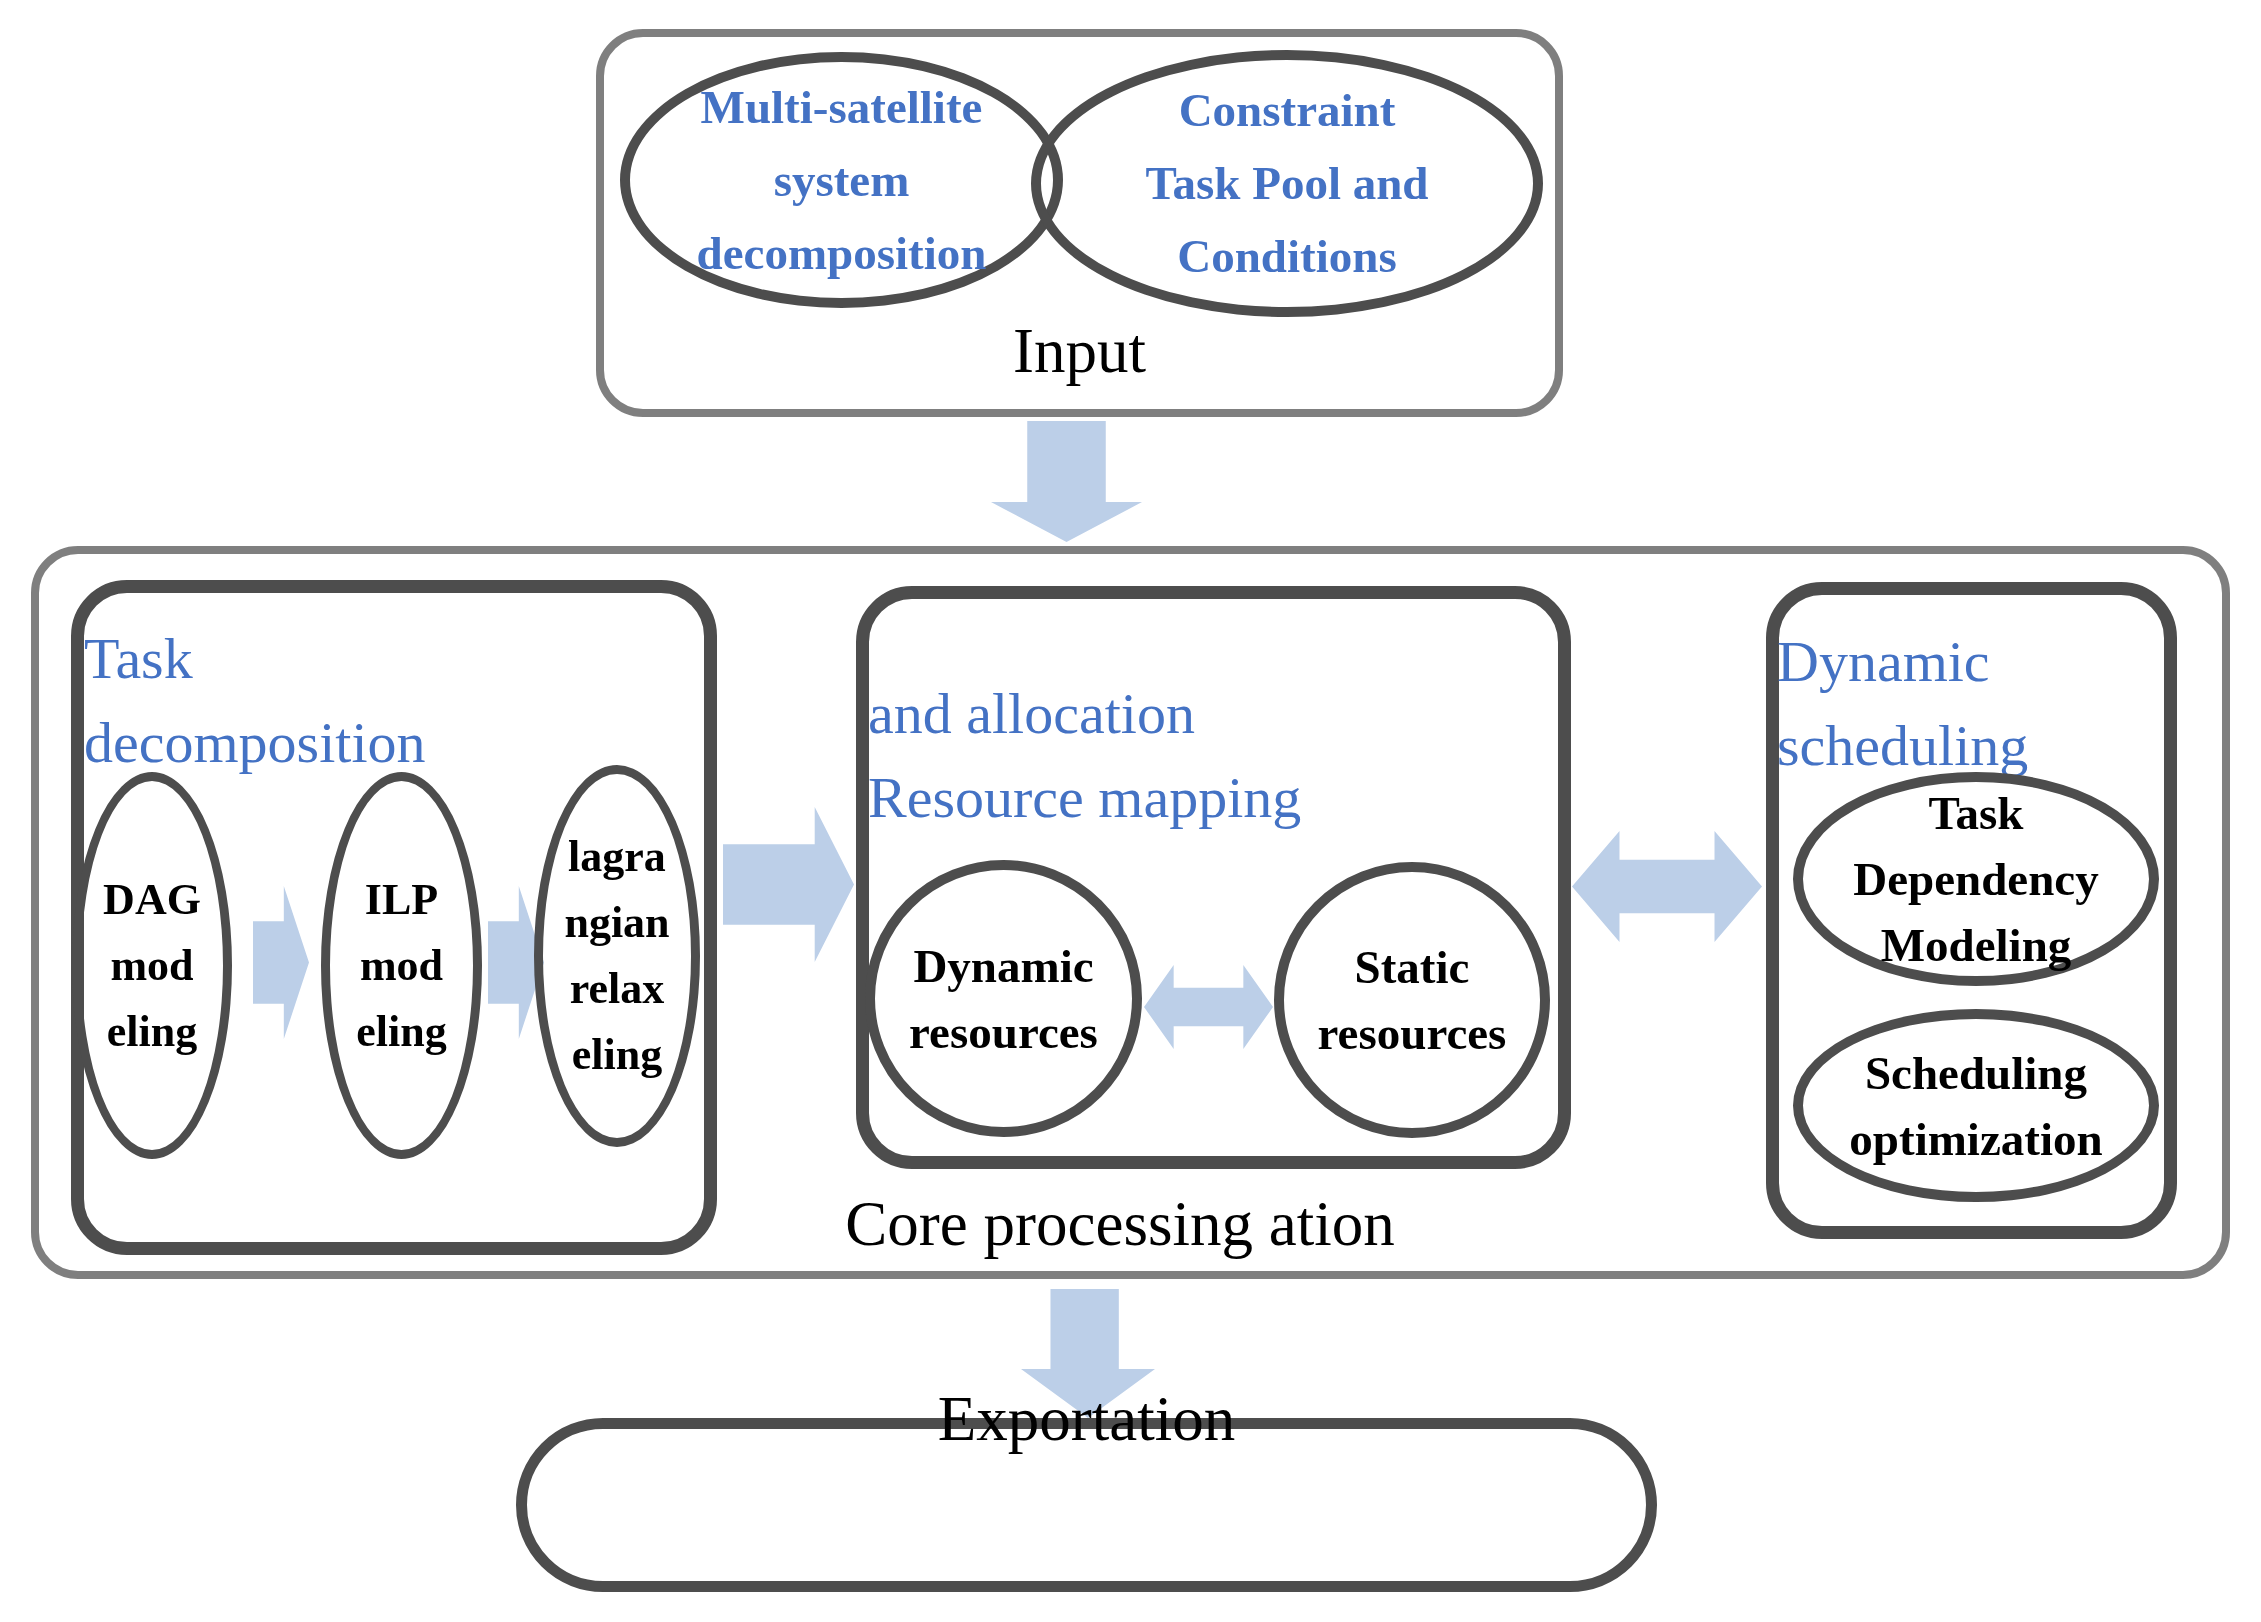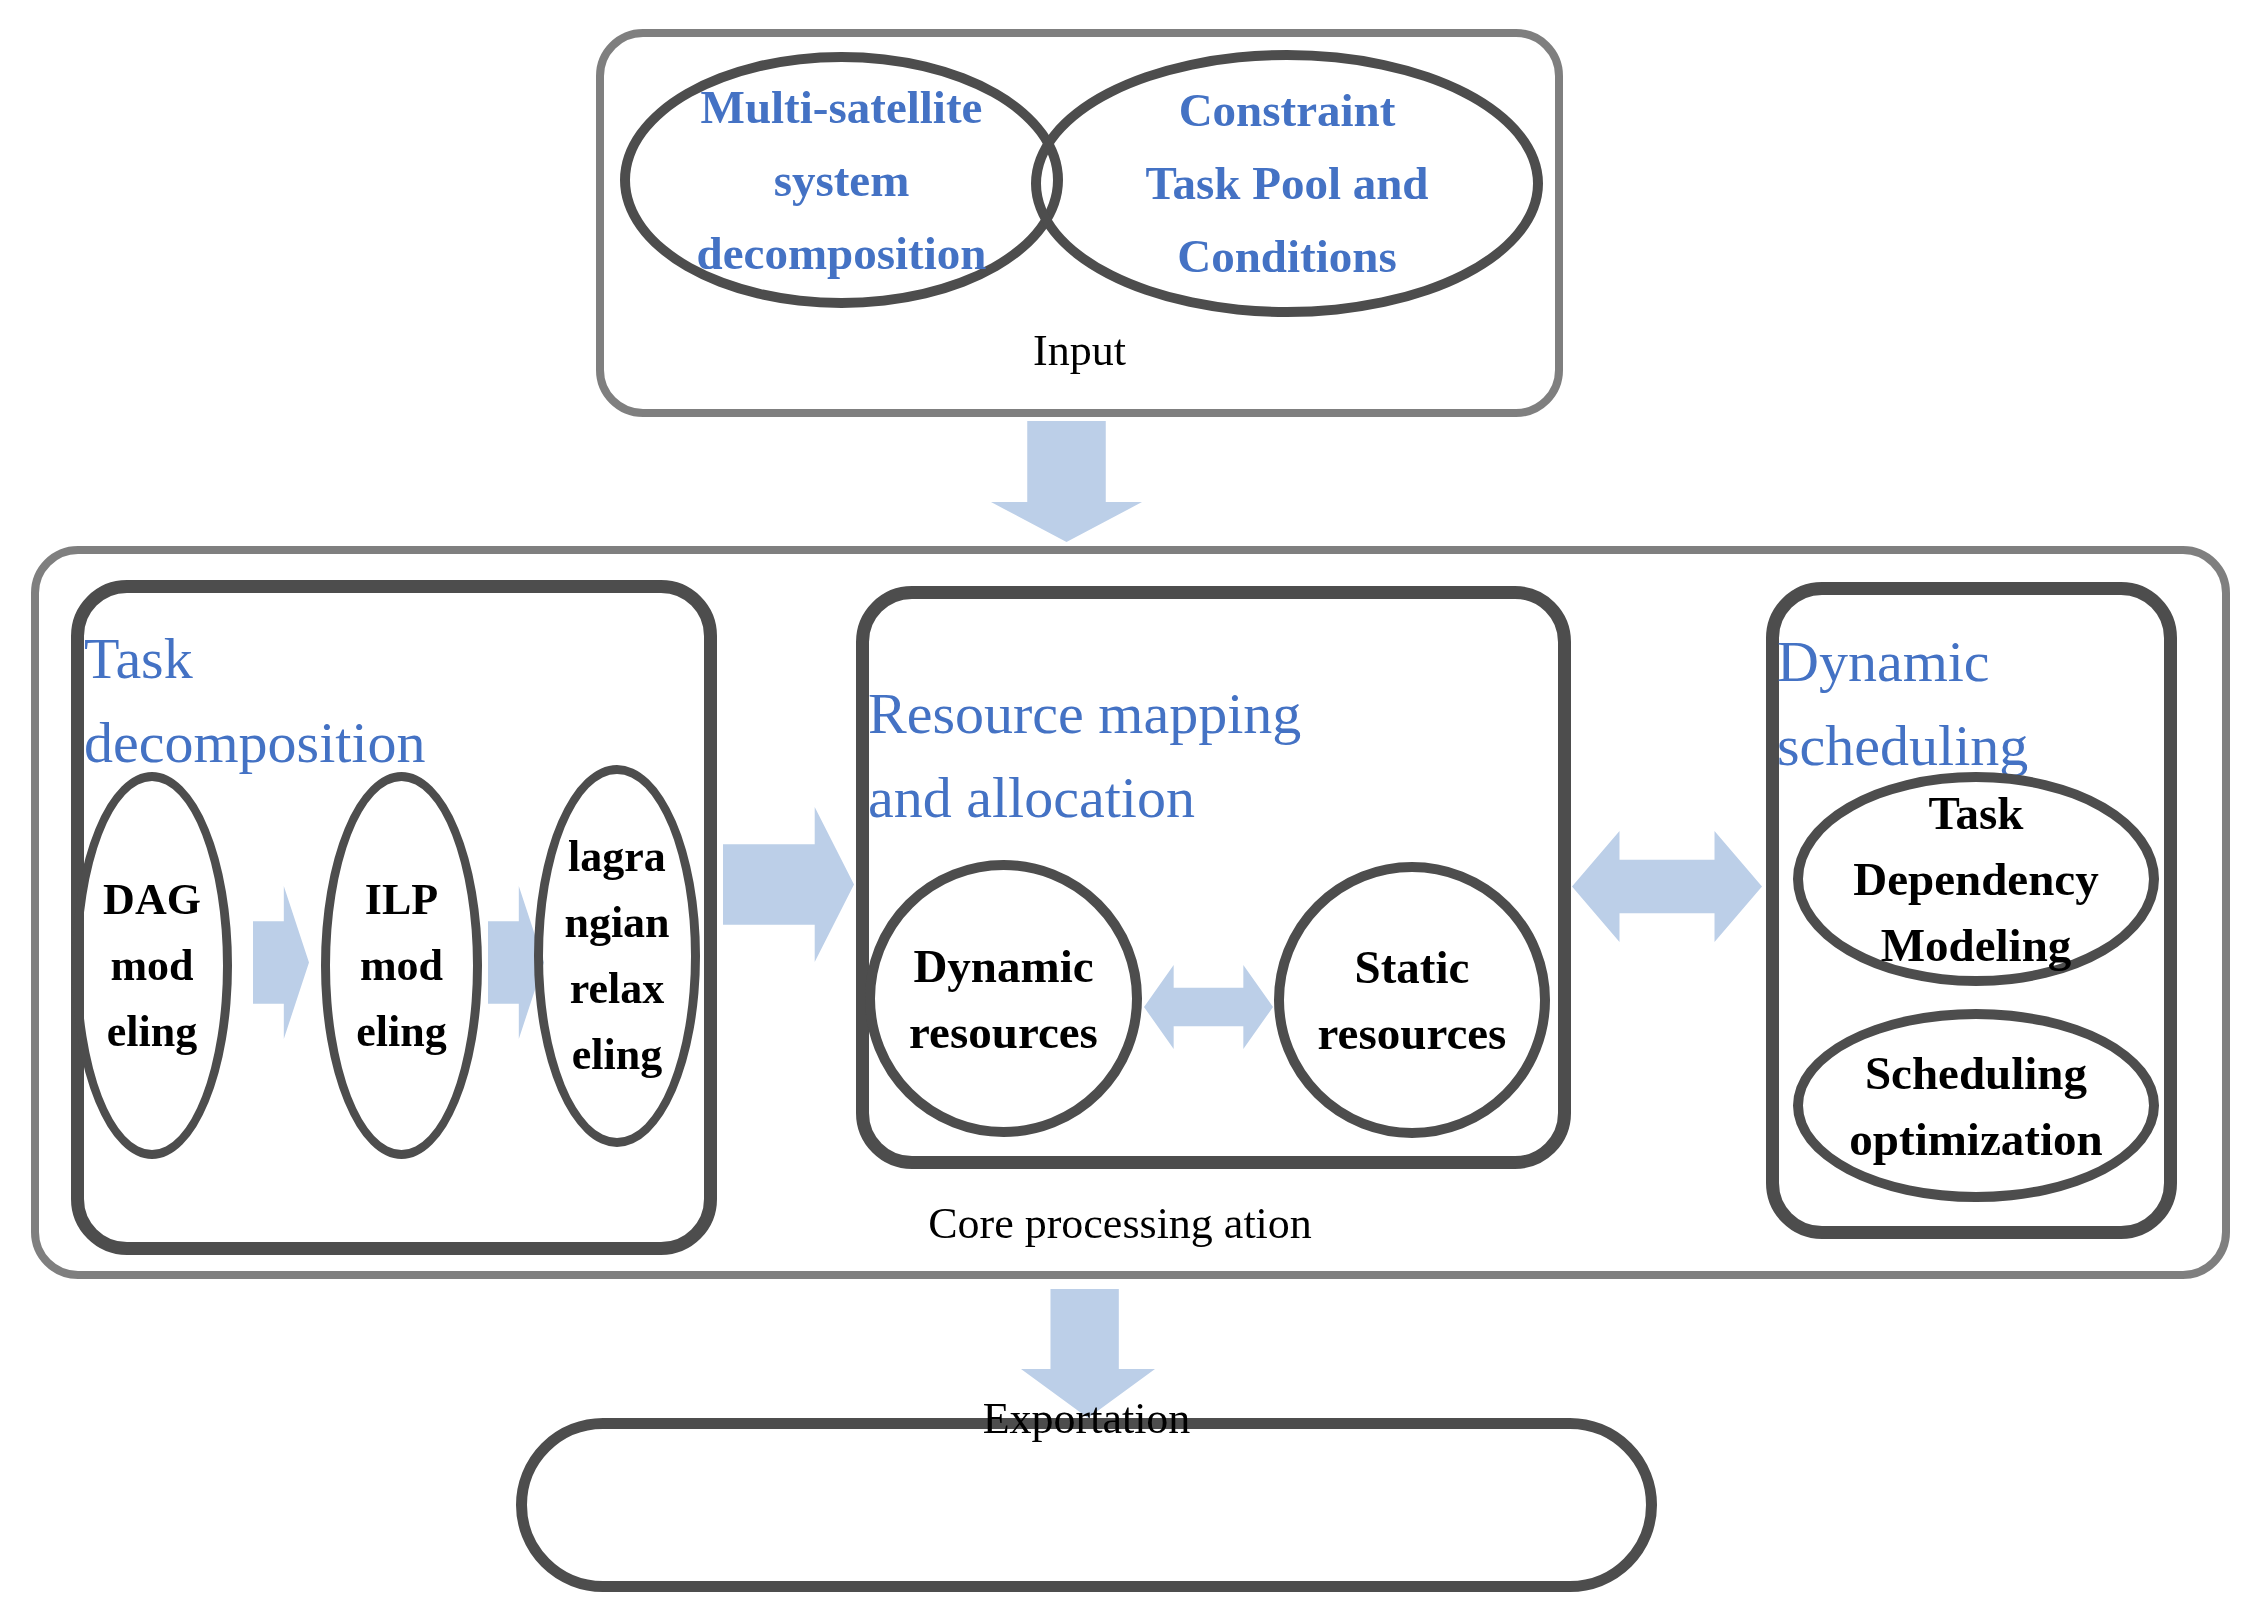--- a/index.html
+++ b/index.html
@@ -14,21 +14,21 @@
   .ell{position:absolute;box-sizing:border-box;border-radius:50%;
        display:flex;flex-direction:column;align-items:center;justify-content:center;}
   .ell.dark{border:10.5px solid var(--dark);}
   
   .tline{text-align:left;white-space:nowrap;}
   .blue-bold .tline{color:var(--blue);font-weight:bold;font-size:47px;line-height:73px;}
   .blk .tline{color:#000;font-weight:bold;font-size:44px;line-height:66px;}
   .blk58 .tline{color:#000;font-weight:bold;font-size:47px;line-height:66px;}
   .title{position:absolute;text-align:center;color:var(--blue);}
   .title .tline{font-size:58px;line-height:84px;}
-  .biglabel{position:absolute;text-align:center;color:#000;font-size:44px;line-height:64px;}
+  .biglabel{position:absolute;text-align:center;color:#000;font-size:63px;line-height:64px;}
   
   .arr{position:absolute;background:var(--arrow);}
   .arr-down-1{clip-path:polygon(24% 0,76% 0,76% 67%,100% 67%,50% 100%,0 67%,24% 67%);}
   .arr-down-2{clip-path:polygon(22% 0,73% 0,73% 62%,100% 62%,50% 100%,0 62%,22% 62%);}
   .arr-right-big{clip-path:polygon(0 24%,70% 24%,70% 0,100% 50%,70% 100%,70% 76%,0 76%);}
   .arr-right-small{clip-path:polygon(0 23%,55% 23%,55% 0,100% 50%,55% 100%,55% 77%,0 77%);}
   .arr-dbl-small{clip-path:polygon(0 50%,23% 0,23% 27%,77% 27%,77% 0,100% 50%,77% 100%,77% 73%,23% 73%,23% 100%);}
   .arr-dbl-big{clip-path:polygon(0 50%,25% 0,25% 26%,75% 26%,75% 0,100% 50%,75% 100%,75% 74%,25% 74%,25% 100%);}
 </style>
 </head>
@@ -86,22 +86,22 @@
     <div class="tline">ngian</div>
     <div class="tline">relax</div>
     <div class="tline">eling</div>
   </div>
 
   <div class="arr arr-right-big" style="left:723px;top:807px;width:131px;height:155px;"></div>
 
   <div class="rbox inner" style="left:856px;top:586px;width:715px;height:583px;"></div>
 
   <div class="title" style="left:868px;top:672px;width:690px;">
+    <div class="tline">and allocation</div>
     <div class="tline">Resource mapping</div>
-    <div class="tline">and allocation</div>
   </div>
 
   <div class="ell blk58" style="left:865px;top:860px;width:277px;height:277px;border:10.5px solid var(--dark);">
     <div class="tline">Dynamic</div>
     <div class="tline">resources</div>
   </div>
 
   <div class="arr arr-dbl-small" style="left:1144px;top:965px;width:129px;height:84px;"></div>
 
   <div class="ell blk58" style="left:1274px;top:862px;width:276px;height:276px;border:10.5px solid var(--dark);">

